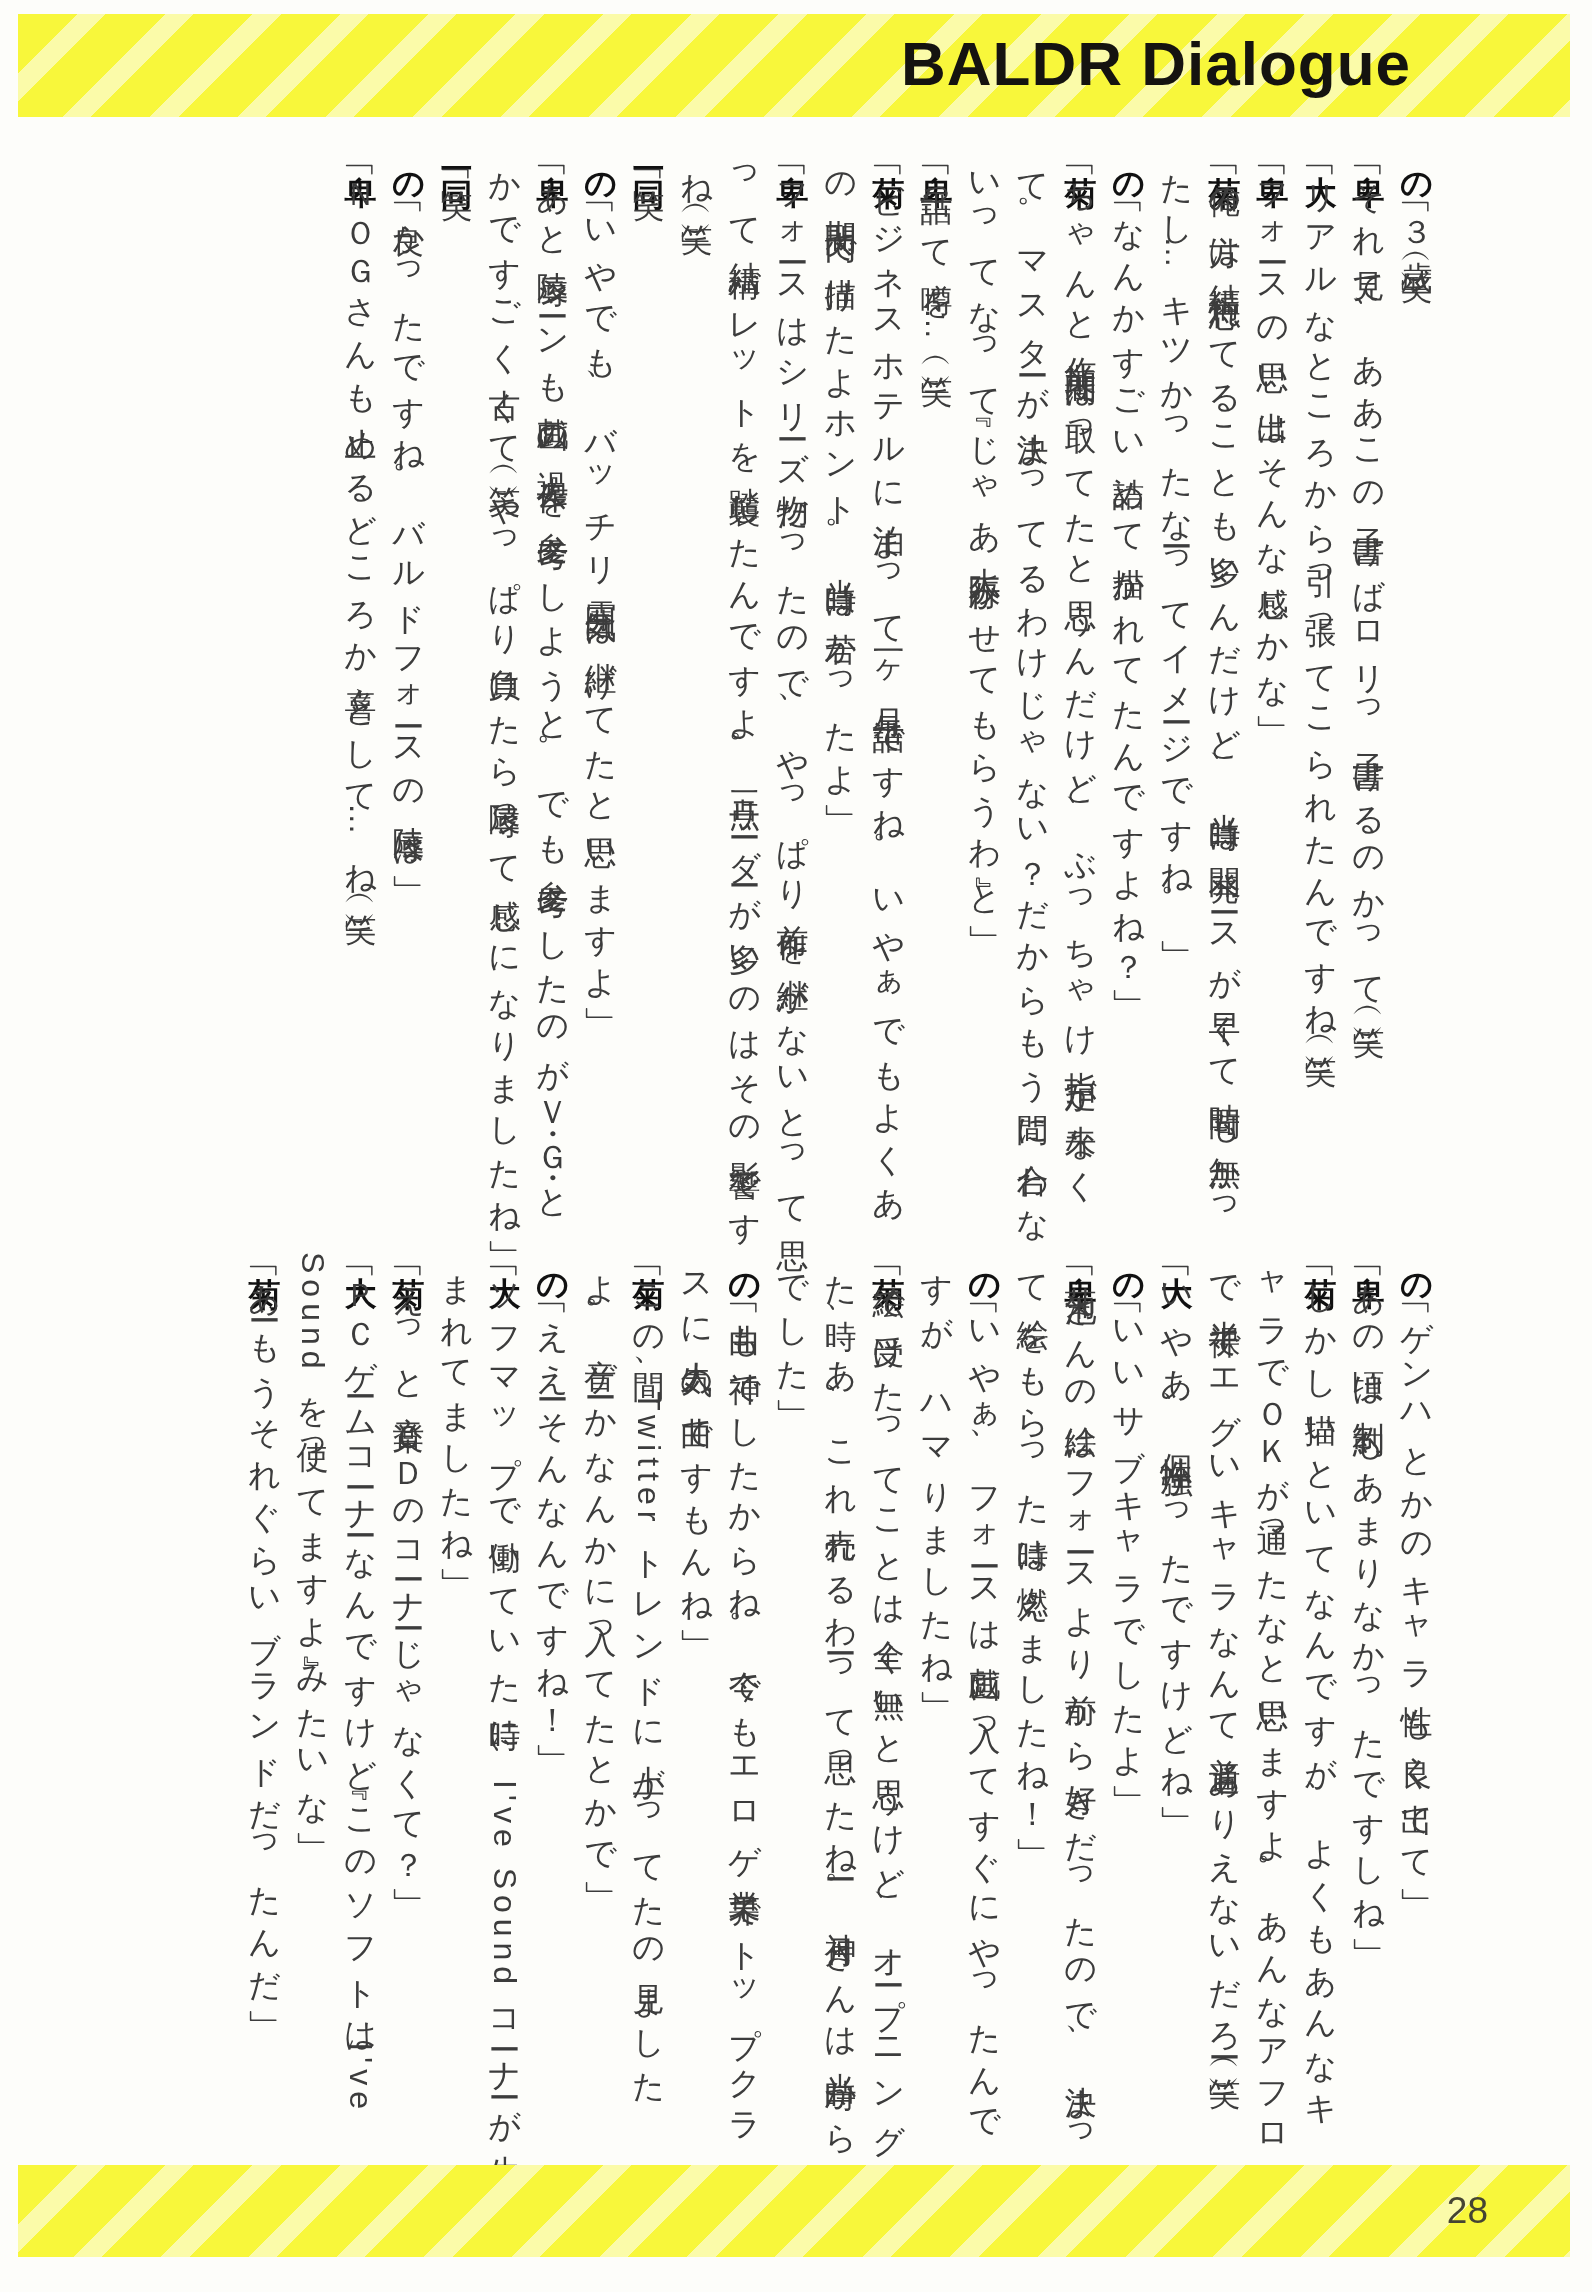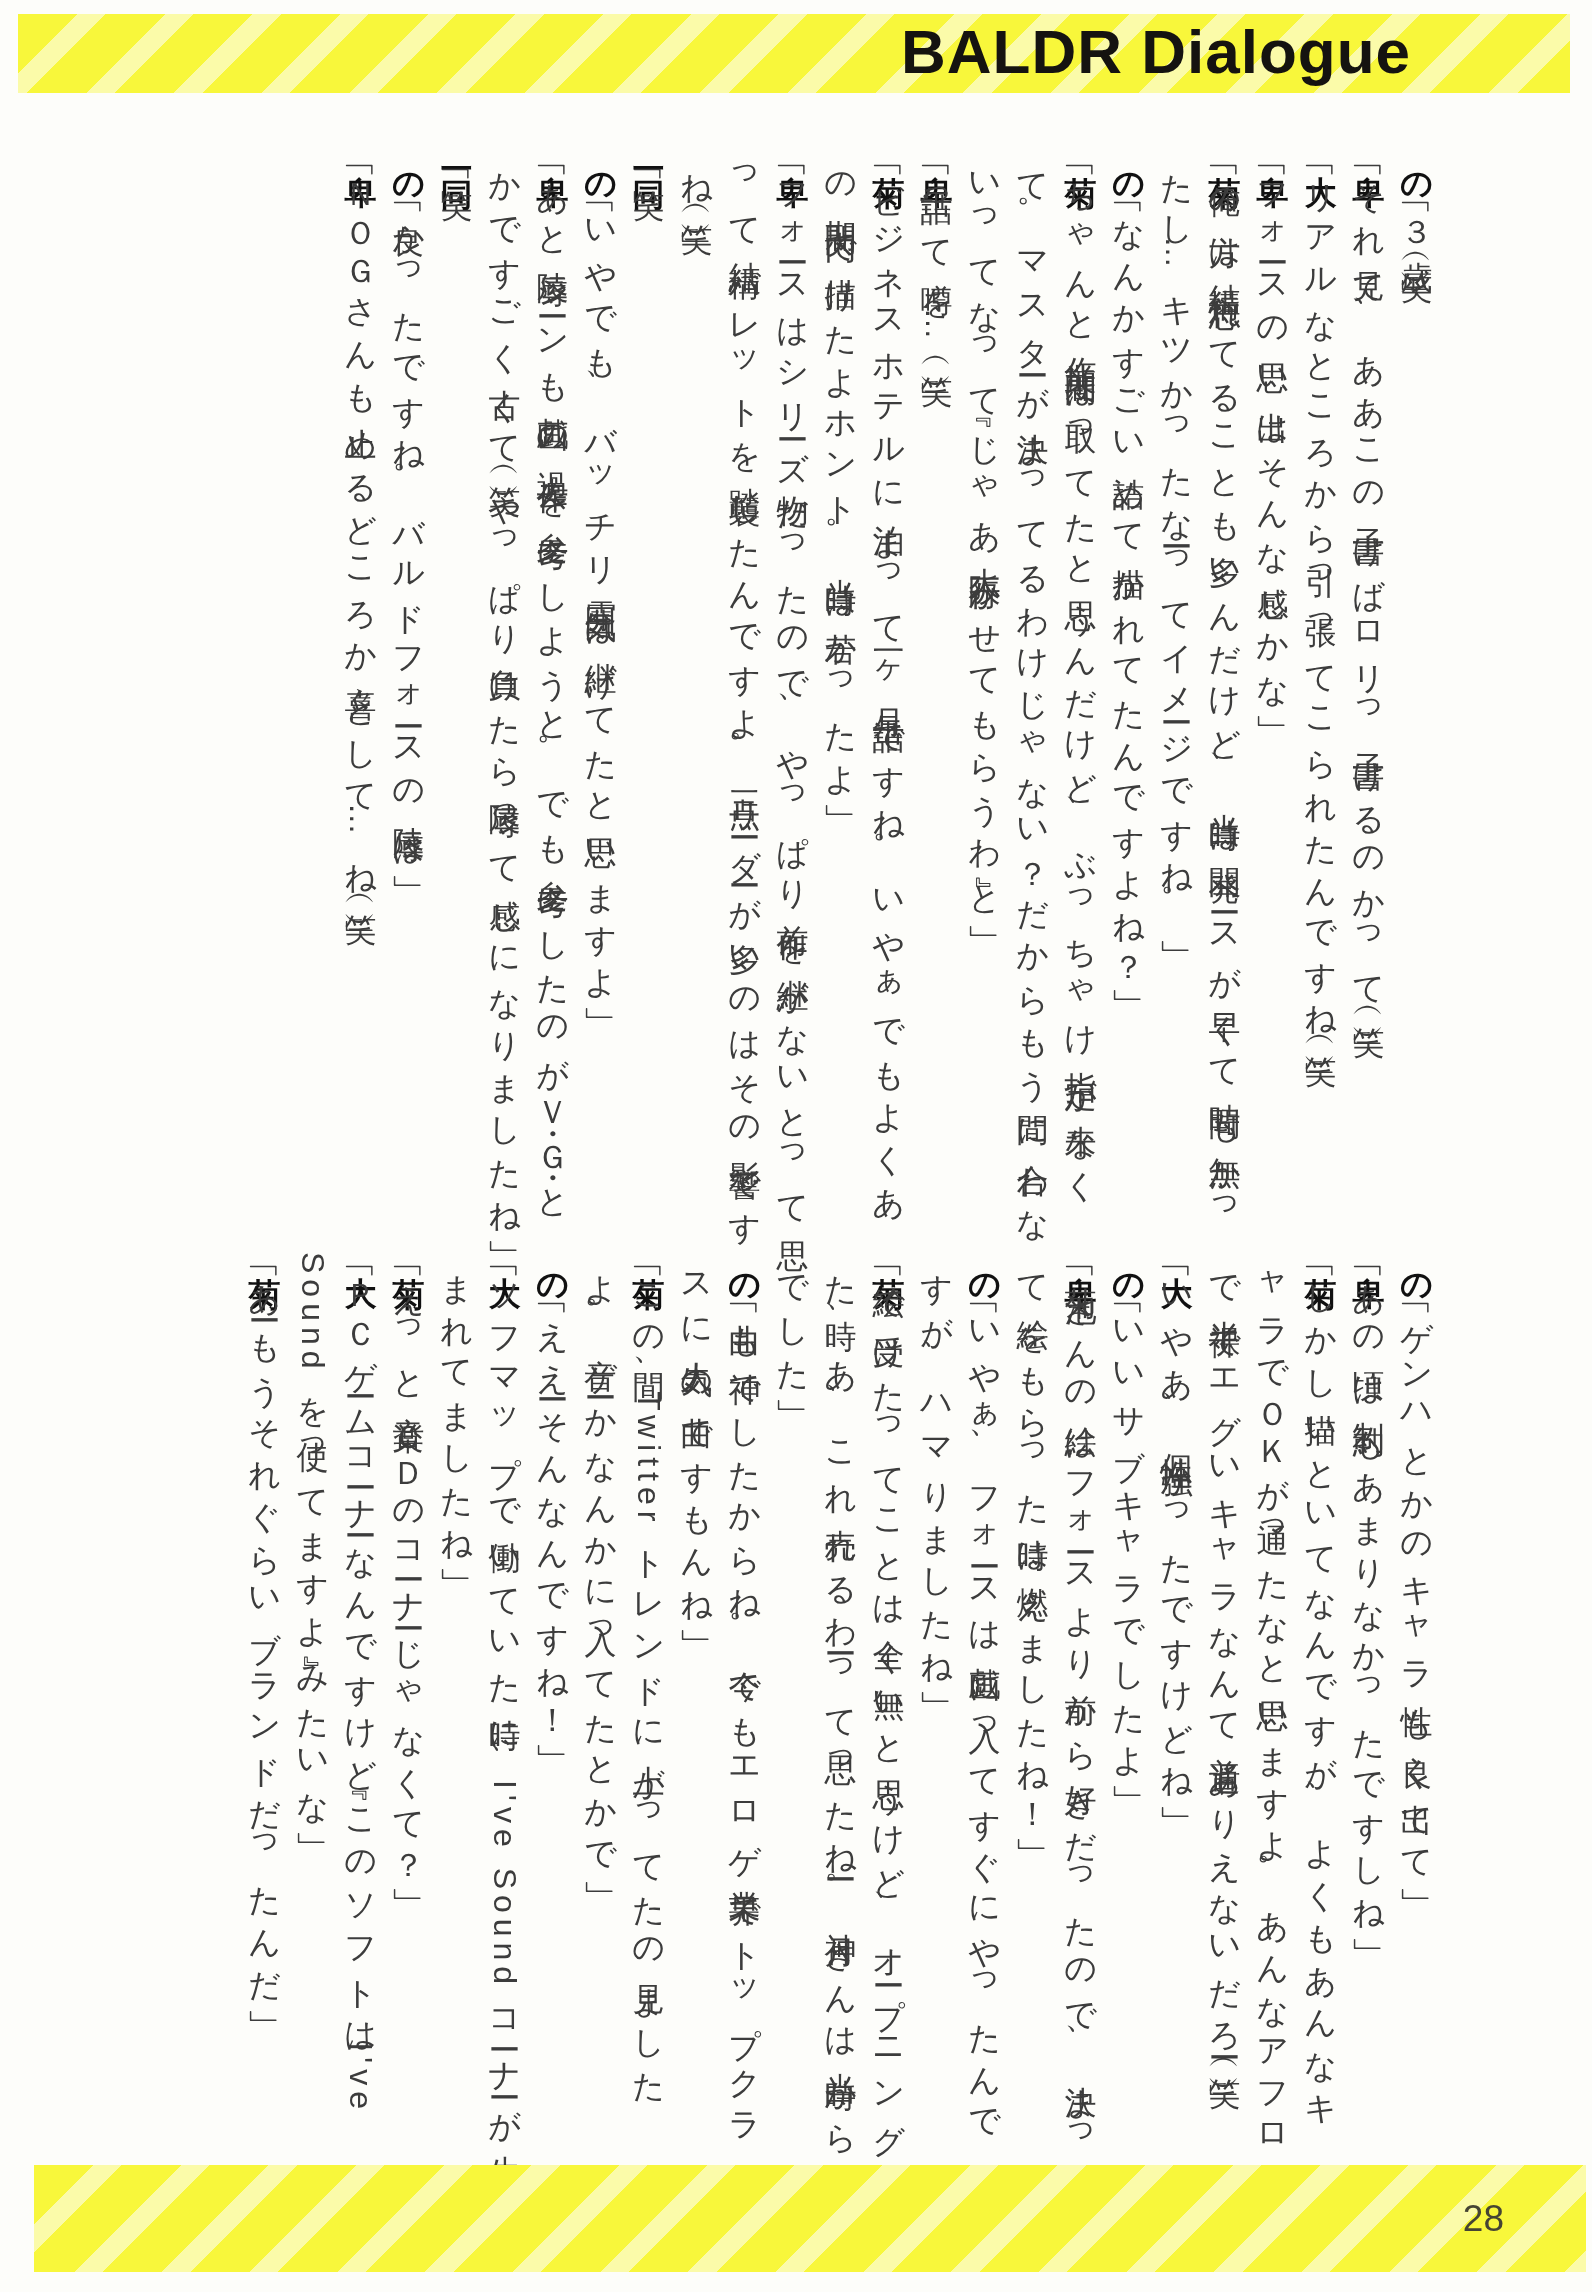--- a/index.html
+++ b/index.html
@@ -20,22 +20,22 @@
     left: 18px;
     width: 1552px;
     background: repeating-linear-gradient(
       135deg,
       #f8f73b 0px,
       #f8f73b 42px,
       #fbfba9 42px,
       #fbfba9 62px
     );
   }
-  .band-top  { top: 14px;   height: 79px; }
-  .band-bottom { top: 2165px; height: 107px; margin-left: 16px; }
+  .band-top  { top: 14px;   height: 103px; }
+  .band-bottom { top: 2165px; height: 92px; }
 
   .title {
     position: absolute;
     right: 159px;
     top: 50%;
     transform: translateY(-54%);
     font-size: 62px;
     font-weight: 800;
     letter-spacing: 1px;
     color: #151310;

